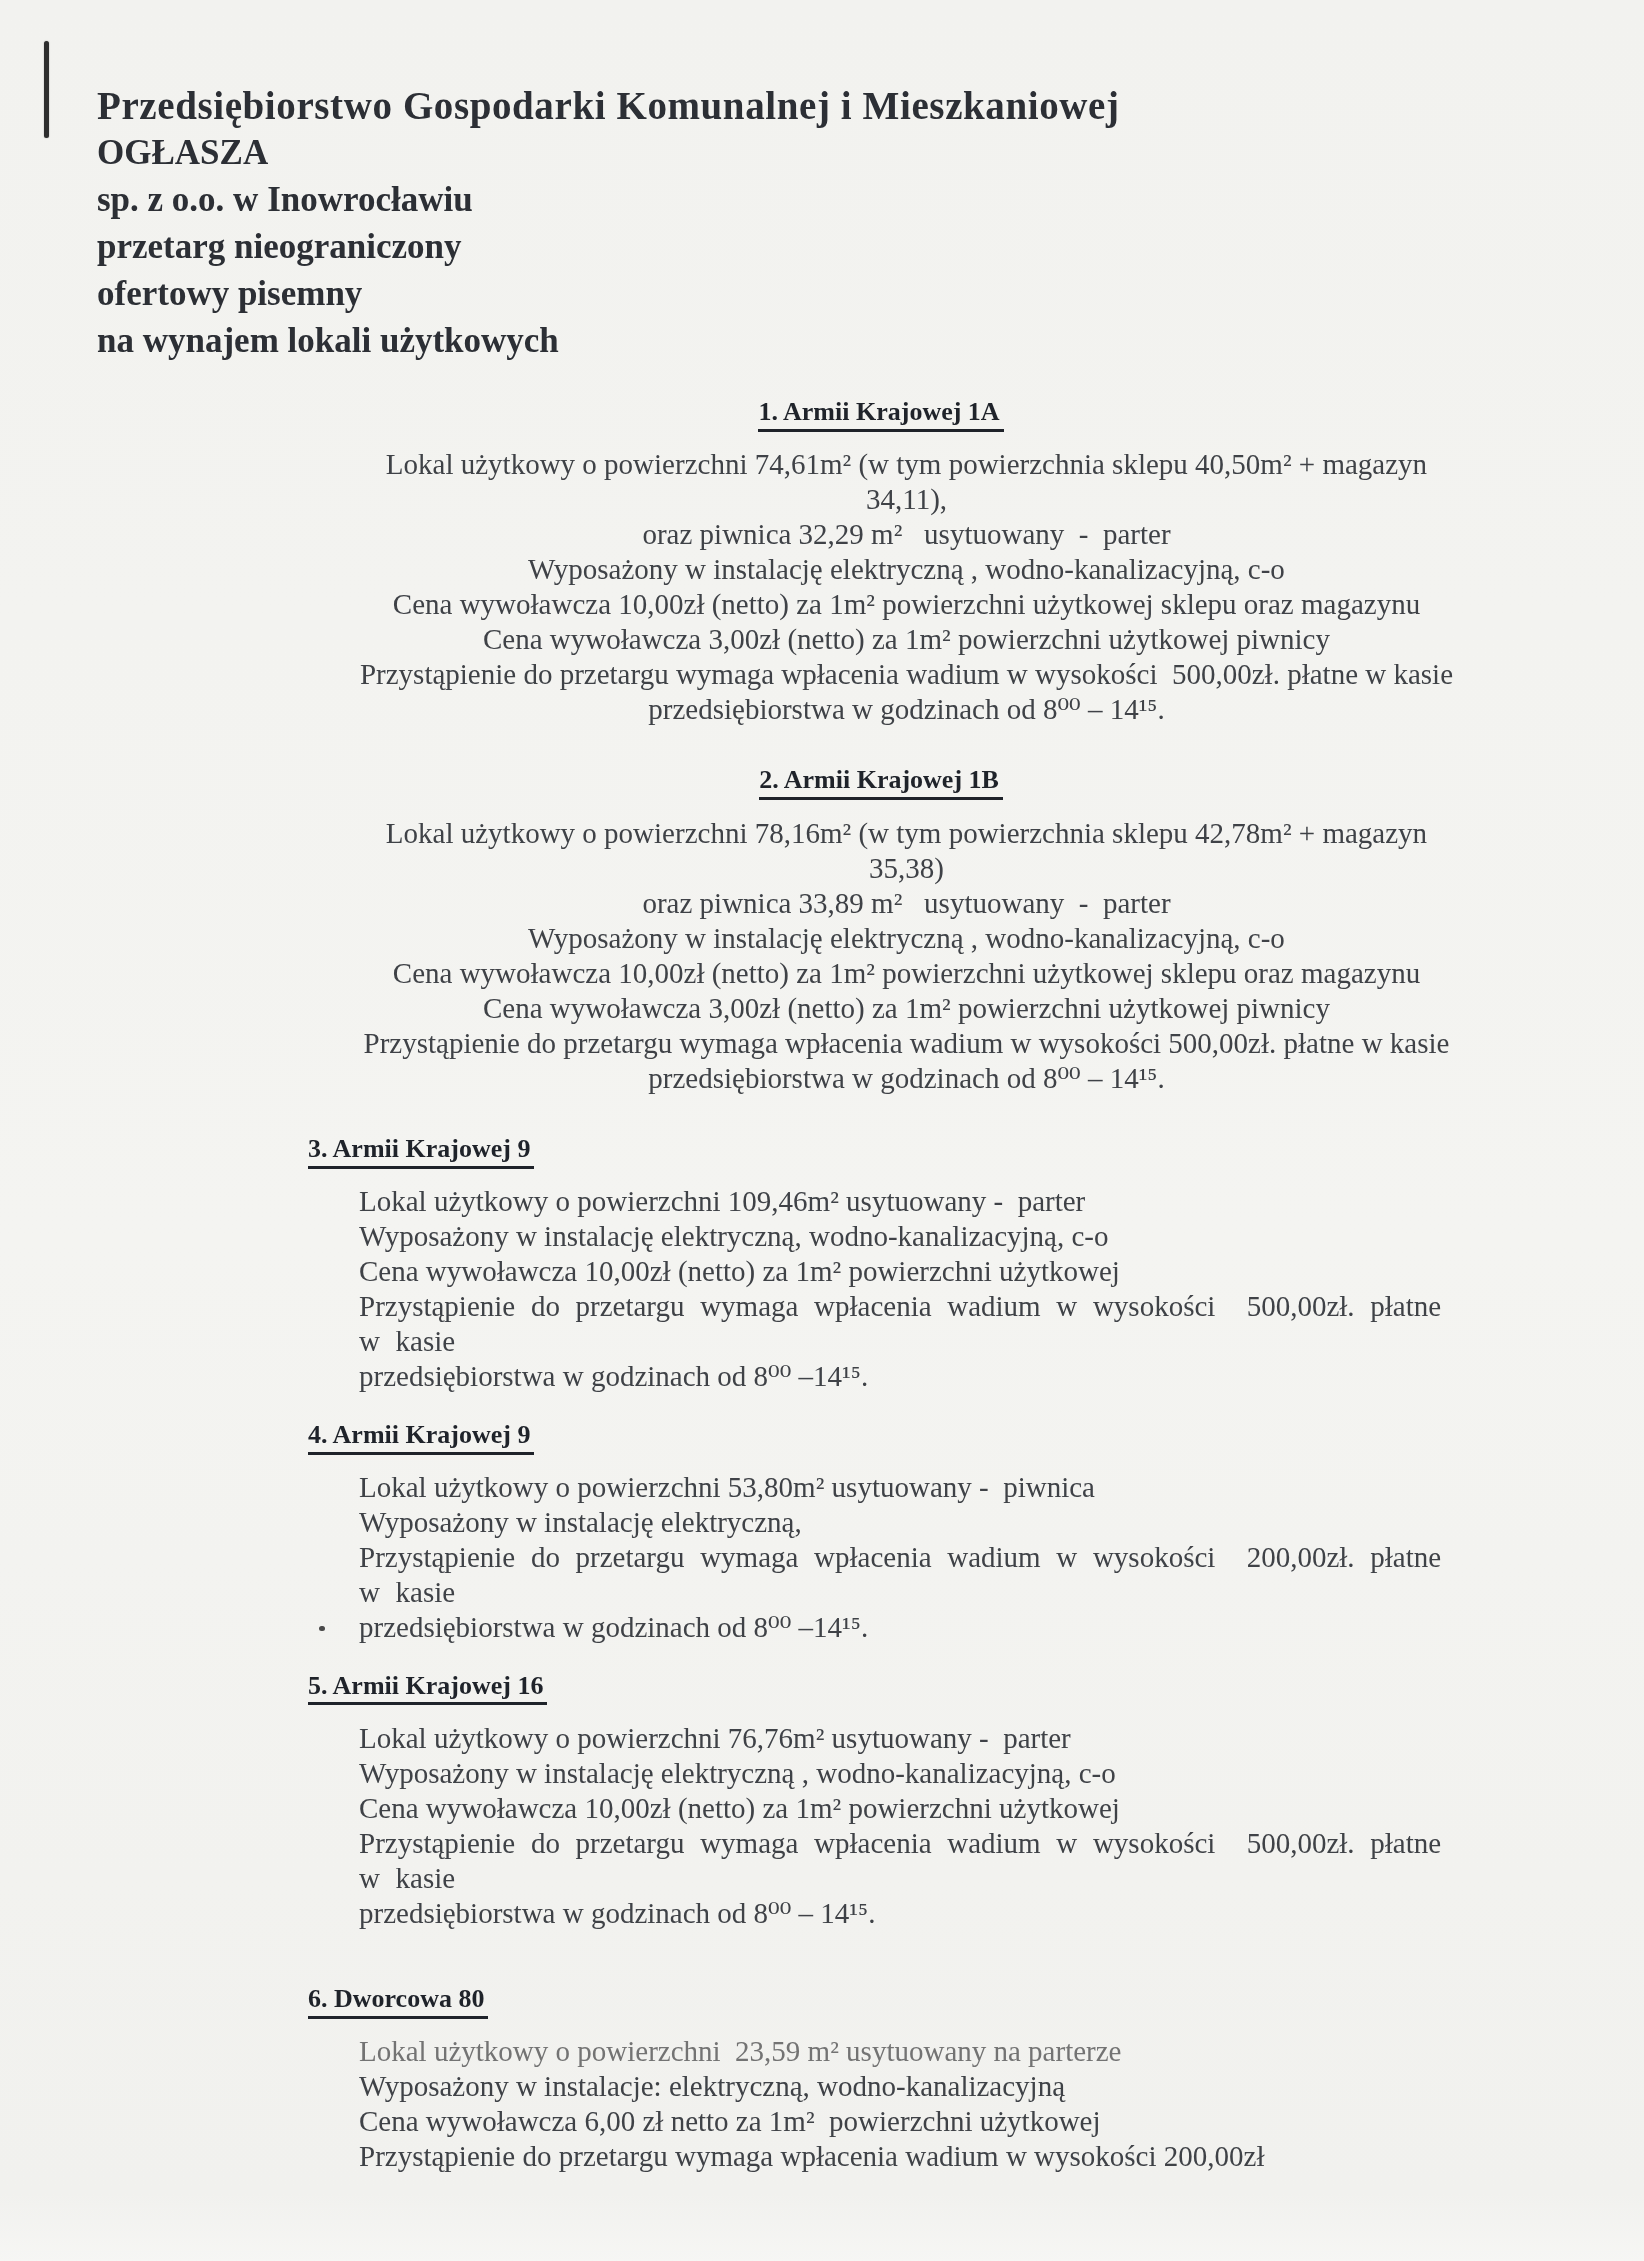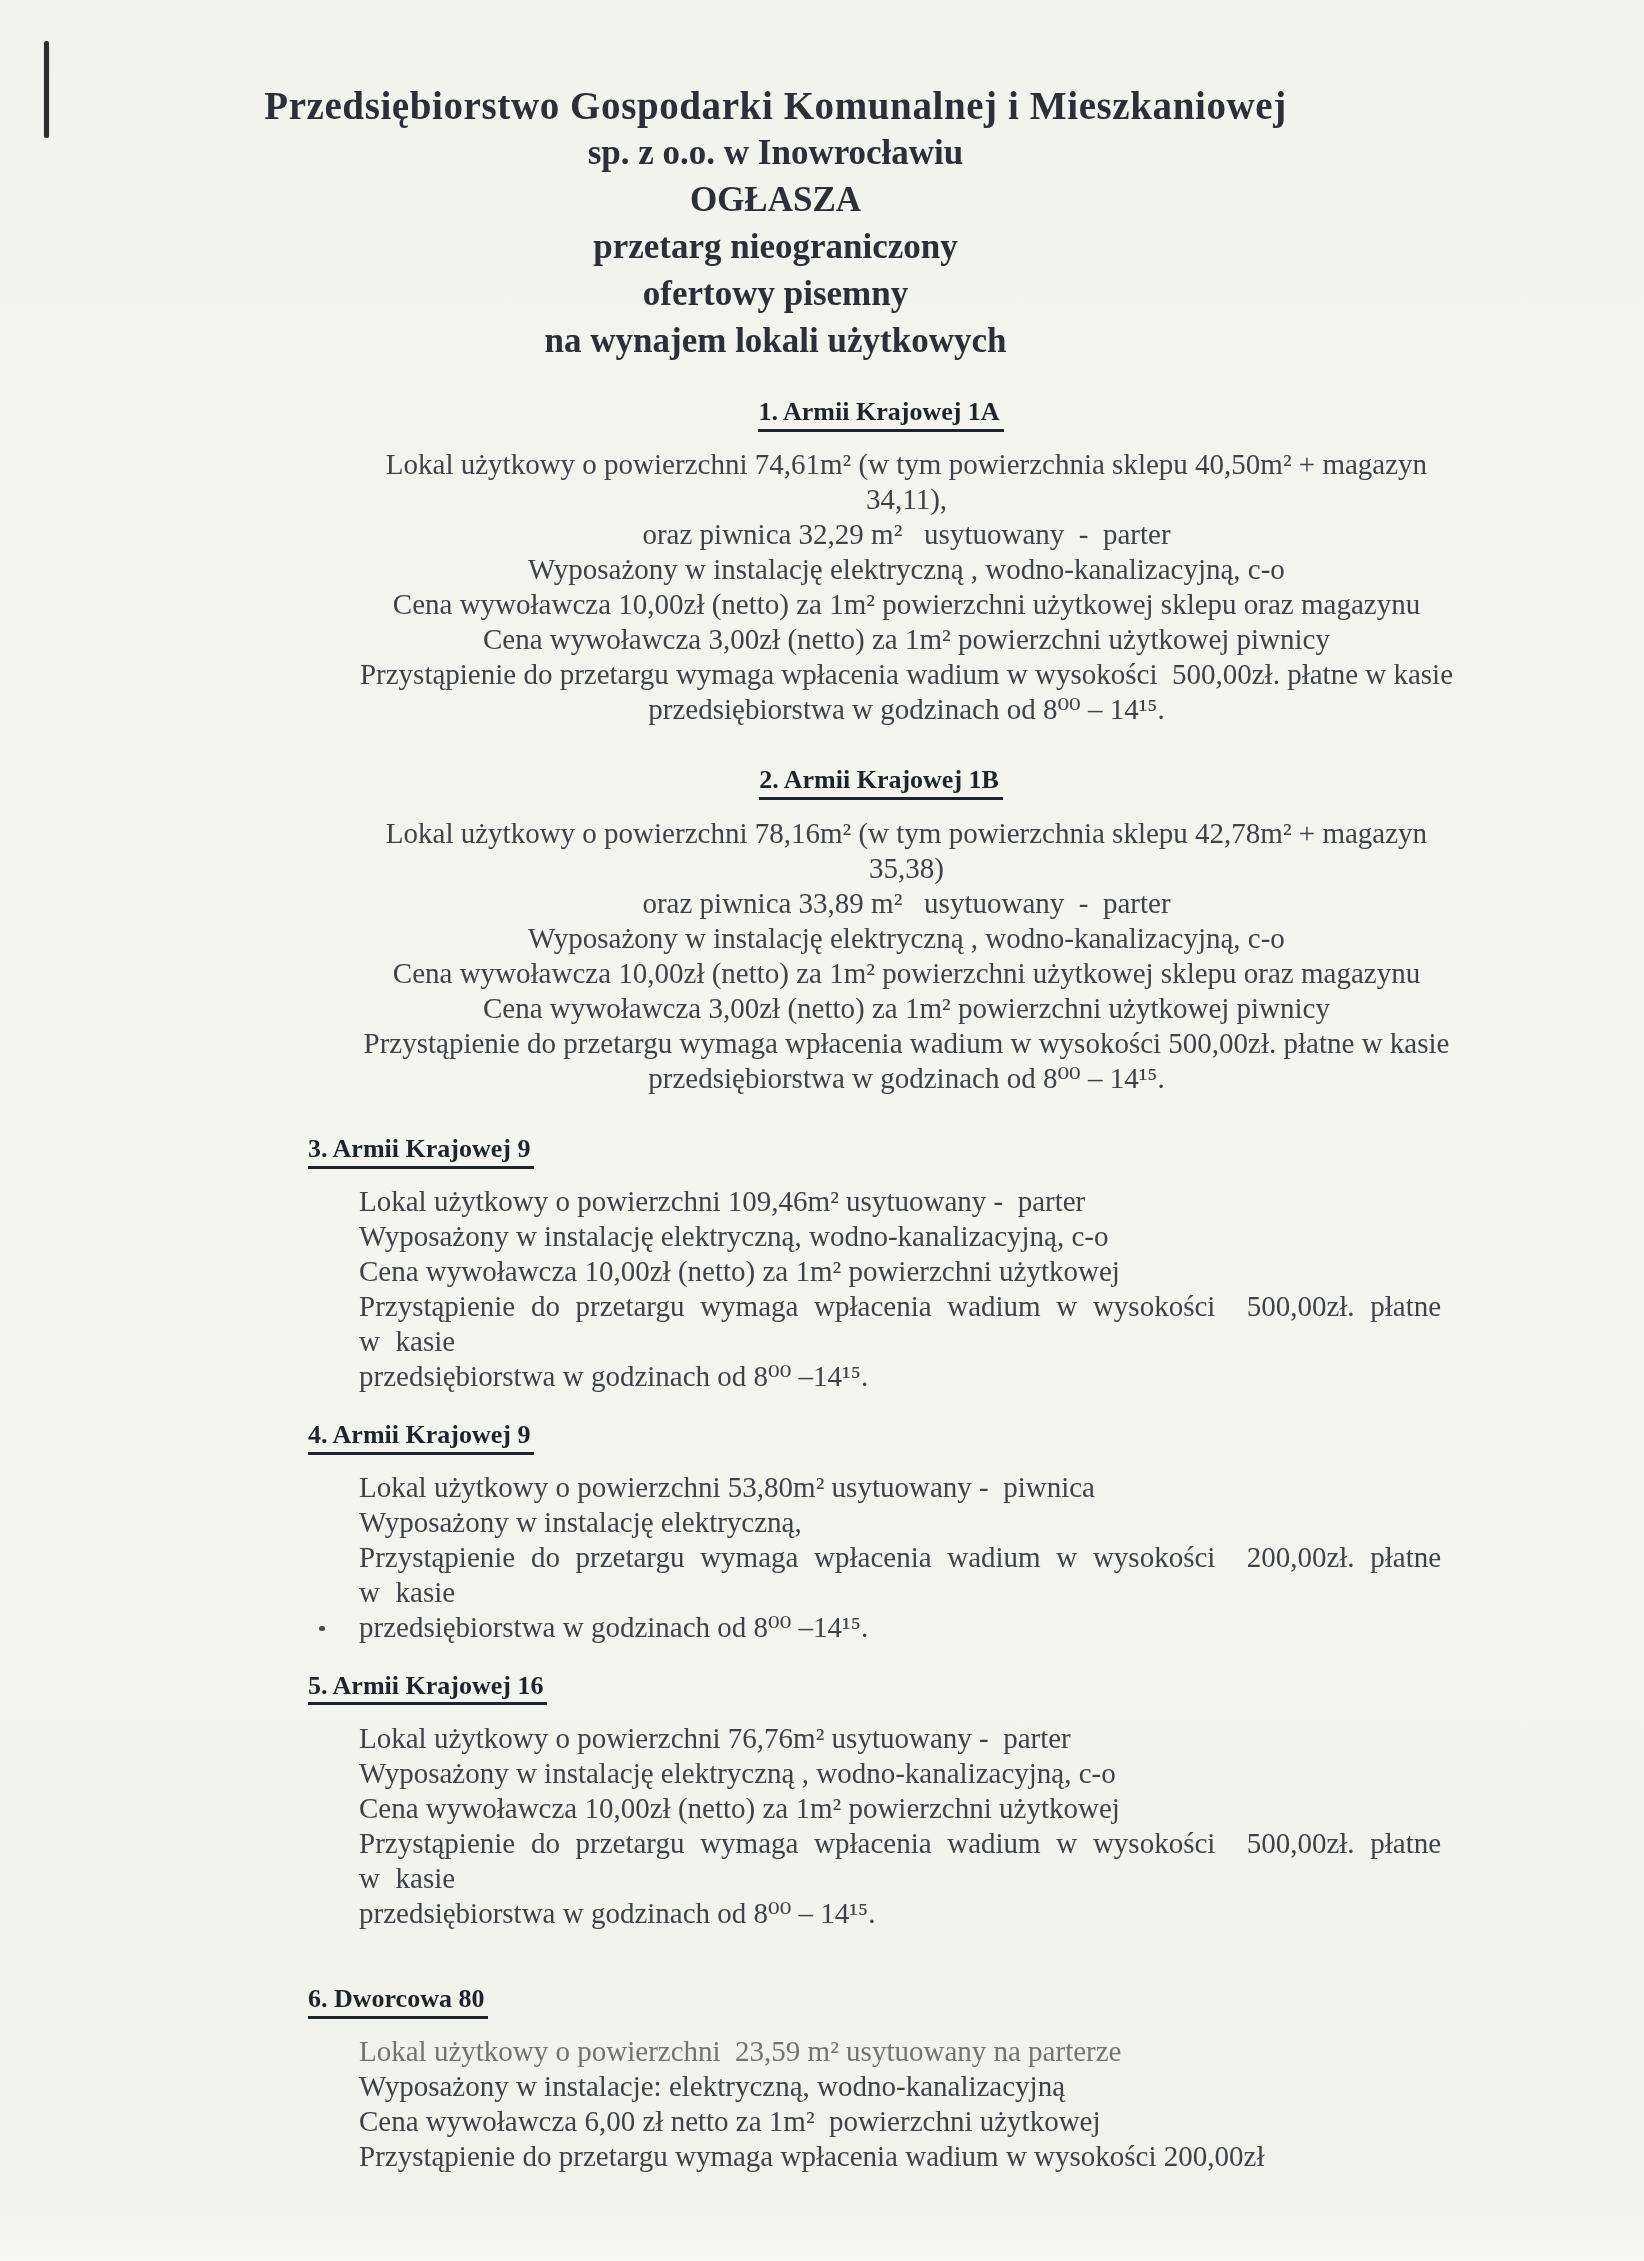--- a/index.html
+++ b/index.html
@@ -20,21 +20,21 @@
   }
   .scan-mark{
     position:absolute;left:44px;top:41px;width:4.5px;height:97px;
     background:#2e2e2e;border-radius:2.6px;
     box-shadow:0 0 1.3px rgba(0,0,0,.4);
   }
   .doc{
     position:absolute;left:97px;top:82px;width:1357px;
   }
   .title-block{
-    text-align:center;color:var(--ink-title);font-weight:bold;
+    text-align:left;color:var(--ink-title);font-weight:bold;
     margin-bottom:32px;
   }
   .title-line{line-height:47px;white-space:pre-wrap;}
   .title-line.t1{font-size:39px;letter-spacing:0.6px;}
   .title-line.t2,.title-line.t3,.title-line.t4,.title-line.t5,.title-line.t6{font-size:35px;}
   .section{margin:0;}
   .section.s1,.section.s2{margin-bottom:37px;text-align:center;}
   .section.s3,.section.s4{margin-bottom:24.5px;}
   .section.s5{margin-bottom:52px;}
   .section-heading{
@@ -59,22 +59,22 @@
 </style>
 </head>
 <body>
 
 <div class="scan-mark"></div>
 
 <div class="doc">
 
   <div class="title-block">
     <div class="title-line t1">Przedsiębiorstwo Gospodarki Komunalnej i Mieszkaniowej</div>
+    <div class="title-line t3">OGŁASZA</div>
     <div class="title-line t2">sp. z o.o. w Inowrocławiu</div>
-    <div class="title-line t3">OGŁASZA</div>
     <div class="title-line t4">przetarg nieograniczony</div>
     <div class="title-line t5">ofertowy pisemny</div>
     <div class="title-line t6">na wynajem lokali użytkowych</div>
   </div>
 
   <div class="section s1">
     <div class="section-heading"><span>1. Armii Krajowej 1A</span></div>
     <div class="section-body">
       <div class="line">Lokal użytkowy o powierzchni 74,61m² (w tym powierzchnia sklepu 40,50m² + magazyn 34,11),</div>
       <div class="line">oraz piwnica 32,29 m²   usytuowany  -  parter</div>

